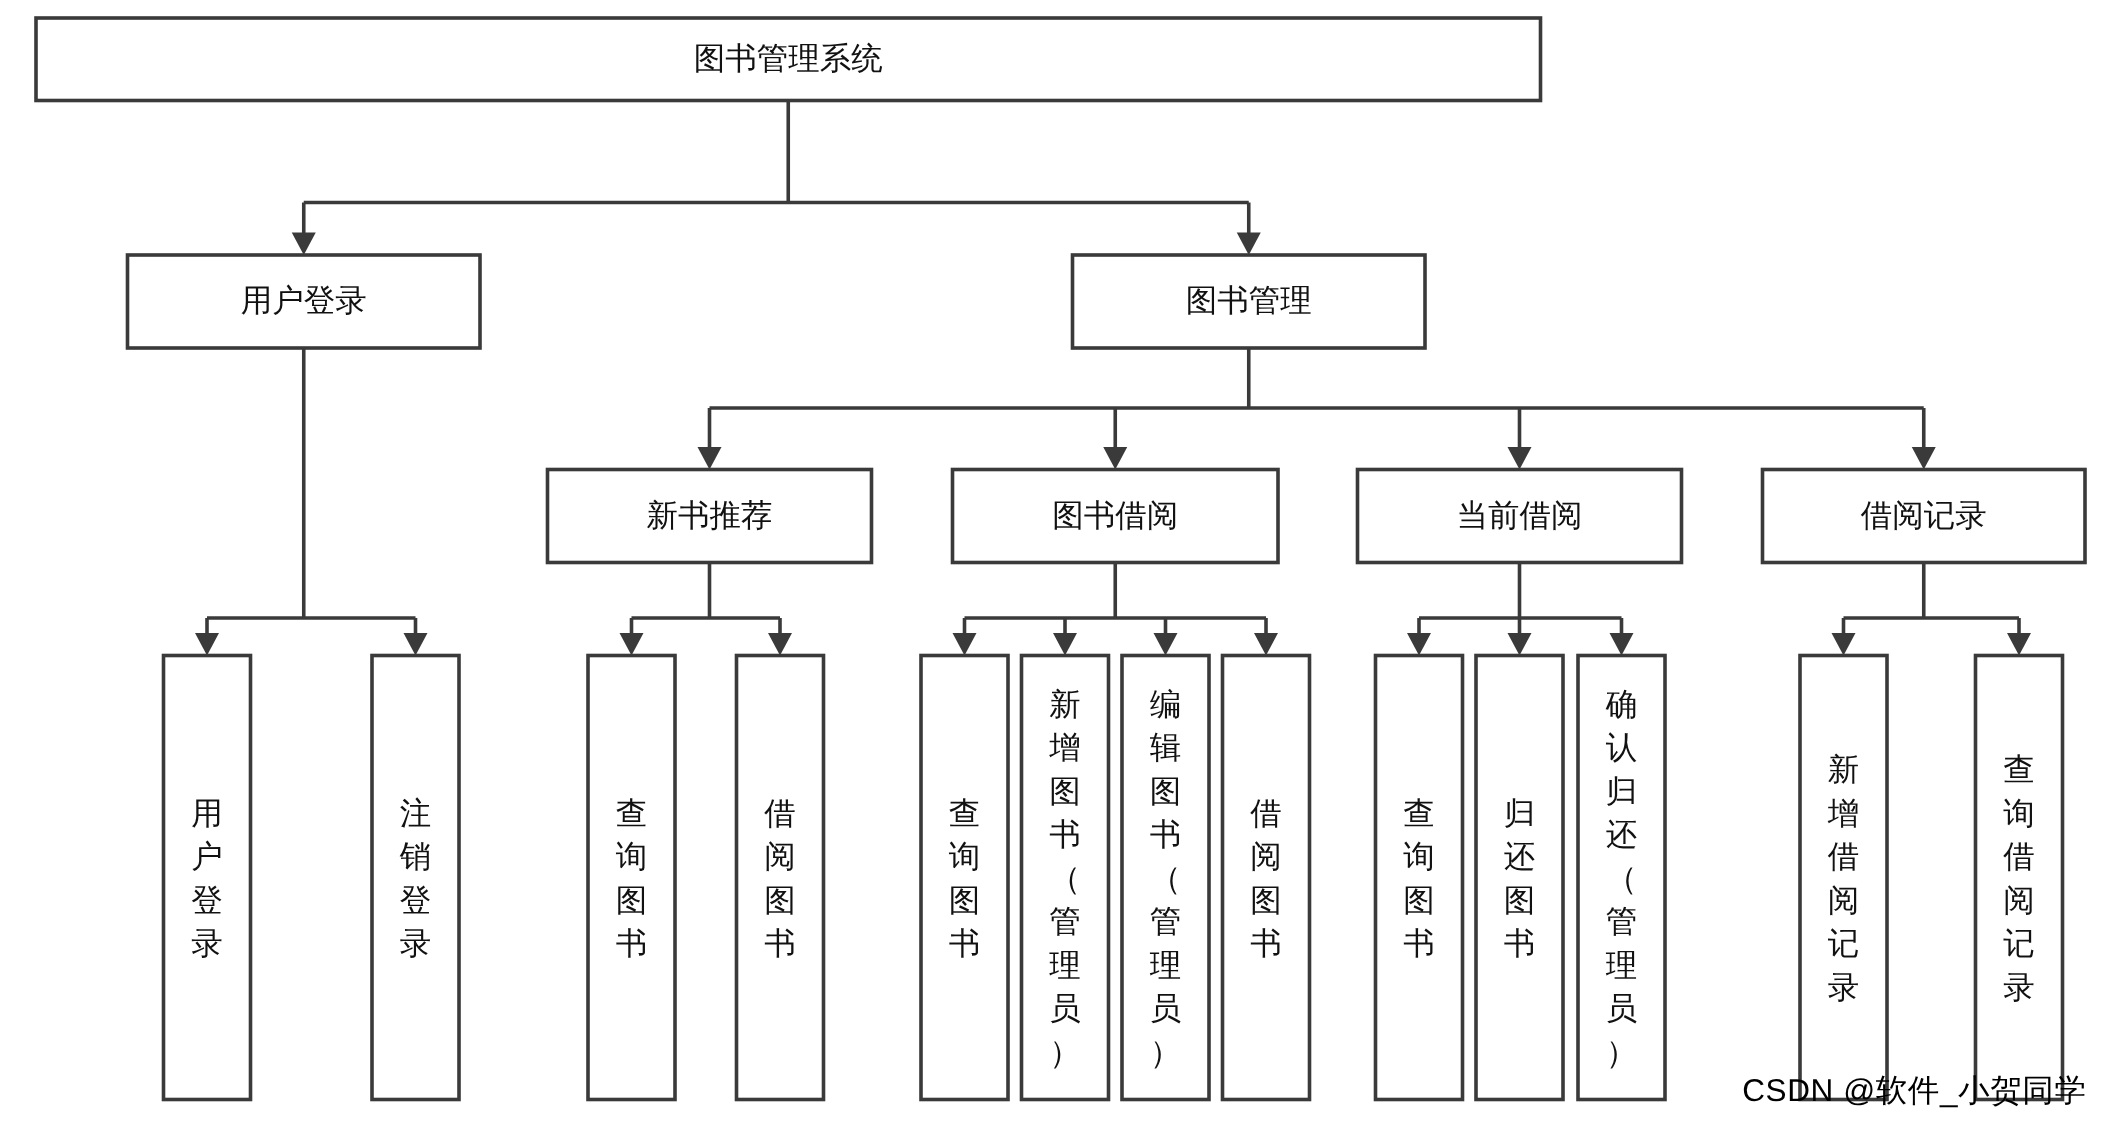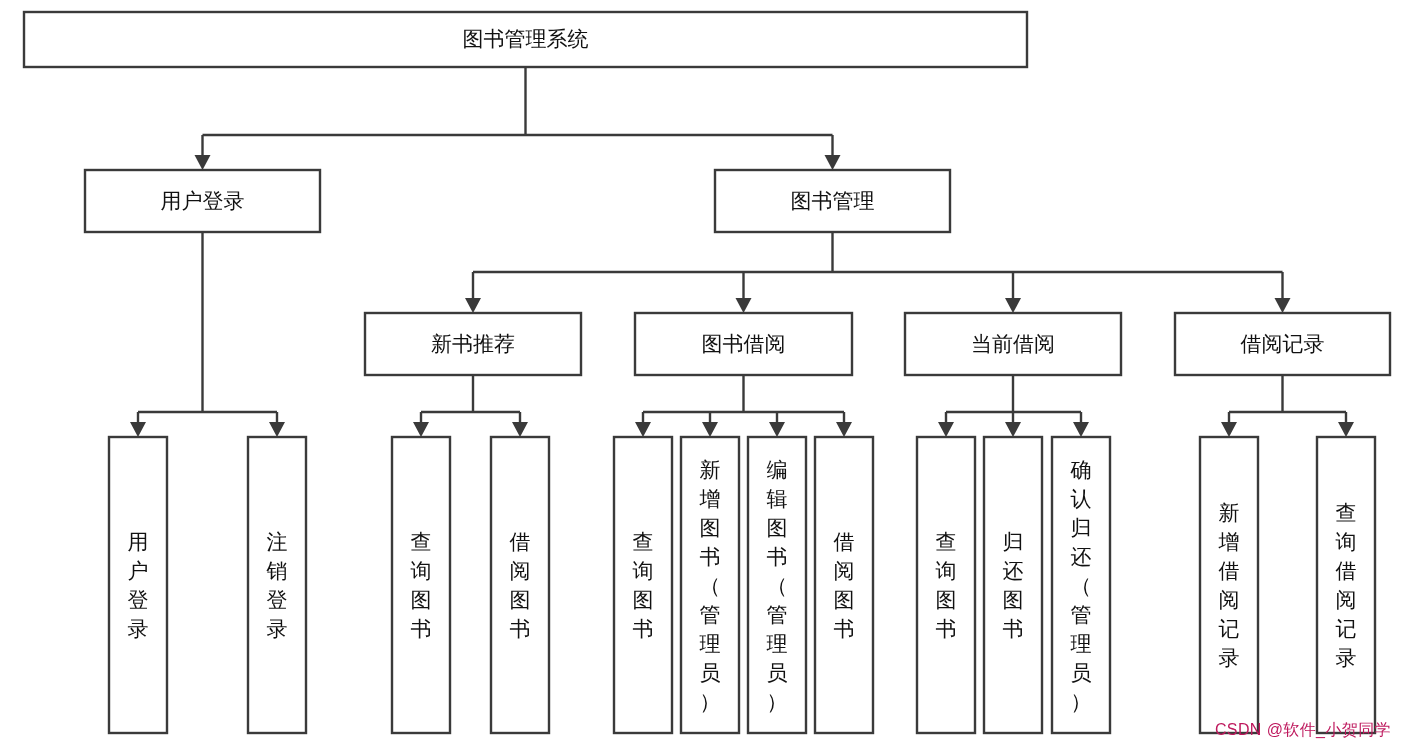--- a/index.html
+++ b/index.html
@@ -47,22 +47,22 @@
     font-family: "Liberation Sans", "DejaVu Sans", sans-serif;
     font-size: 21px;
     fill: #111111;
     text-anchor: middle;
   }
   .watermark {
     position: absolute;
     right: 14px;
     bottom: 6px;
     font-family: "Liberation Sans", "DejaVu Sans", sans-serif;
-    font-size: 16px;
-    color: #be185d;
+    font-size: 21px;
+    color: #000000;
     white-space: nowrap;
     letter-spacing: 0.4px;
   }
 </style>
 </head>
 <body>
 
 <div id="chart-root">
   <svg id="diagram-svg" width="1405" height="747" viewBox="0 0 1405 747">
     <g id="connectors-layer">

